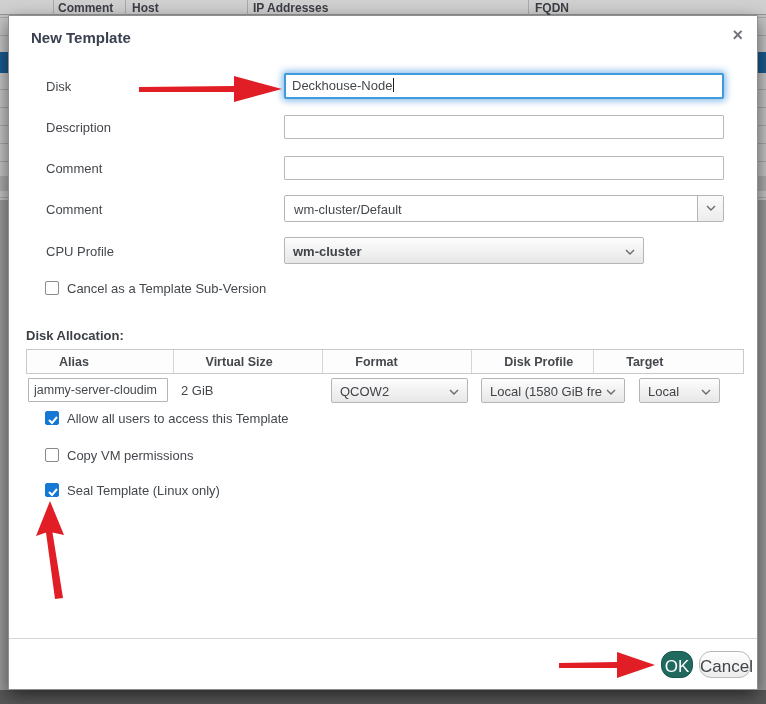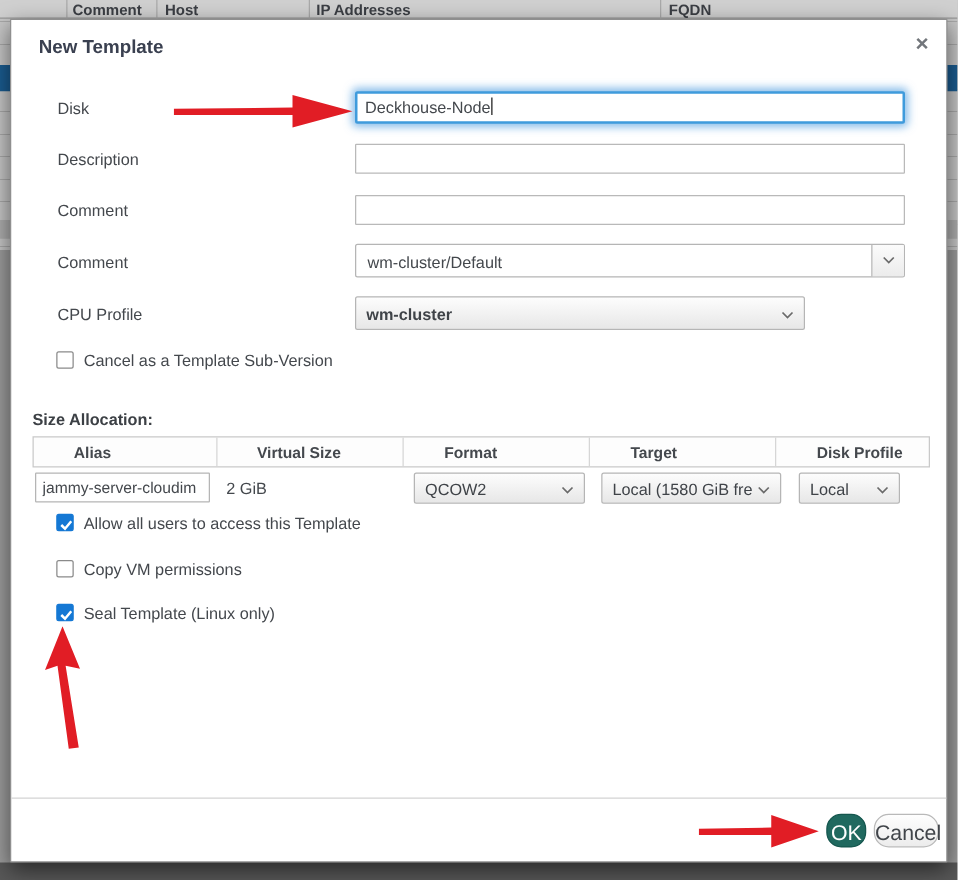--- a/index.html
+++ b/index.html
@@ -124,29 +124,29 @@
   <div class="sel2 tall" style="left:275px; top:221px; width:360px;">
     <span class="val">wm-cluster</span>
     <svg width="10" height="7" viewBox="0 0 10 7">
         <path d="M1 1l4 4 4-4" stroke="#6a6a6a" stroke-width="1.4" fill="none"></path>
       </svg>
   </div>
 
   <div class="chk" style="left:36px; top:265px"></div>
   <div class="chklbl" style="left:58px; top:265px">Cancel as a Template Sub-Version</div>
 
-  <div class="section-title" style="top:312px">Size Allocation:</div>
+  <div class="section-title" style="top:312px">Disk Allocation:</div>
 
   <div class="dtable">
     <div class="dhead">
       <div class="dcell c1">Alias</div>
       <div class="dcell c2">Virtual Size</div>
       <div class="dcell c3">Format</div>
+      <div class="dcell c5">Disk Profile</div>
       <div class="dcell c4">Target</div>
-      <div class="dcell c5">Disk Profile</div>
     </div>
     <div class="drow">
       <input class="alias-inp" value="jammy-server-cloudim" style="">
       <div class="vsize">2 GiB</div>
       <div class="sel2" style="left:305px; top:4px; width:137px;">
         <span class="val">QCOW2</span>
         <svg width="10" height="7" viewBox="0 0 10 7">
             <path d="M1 1l4 4 4-4" stroke="#6a6a6a" stroke-width="1.4" fill="none"></path>
           </svg>
       </div>

